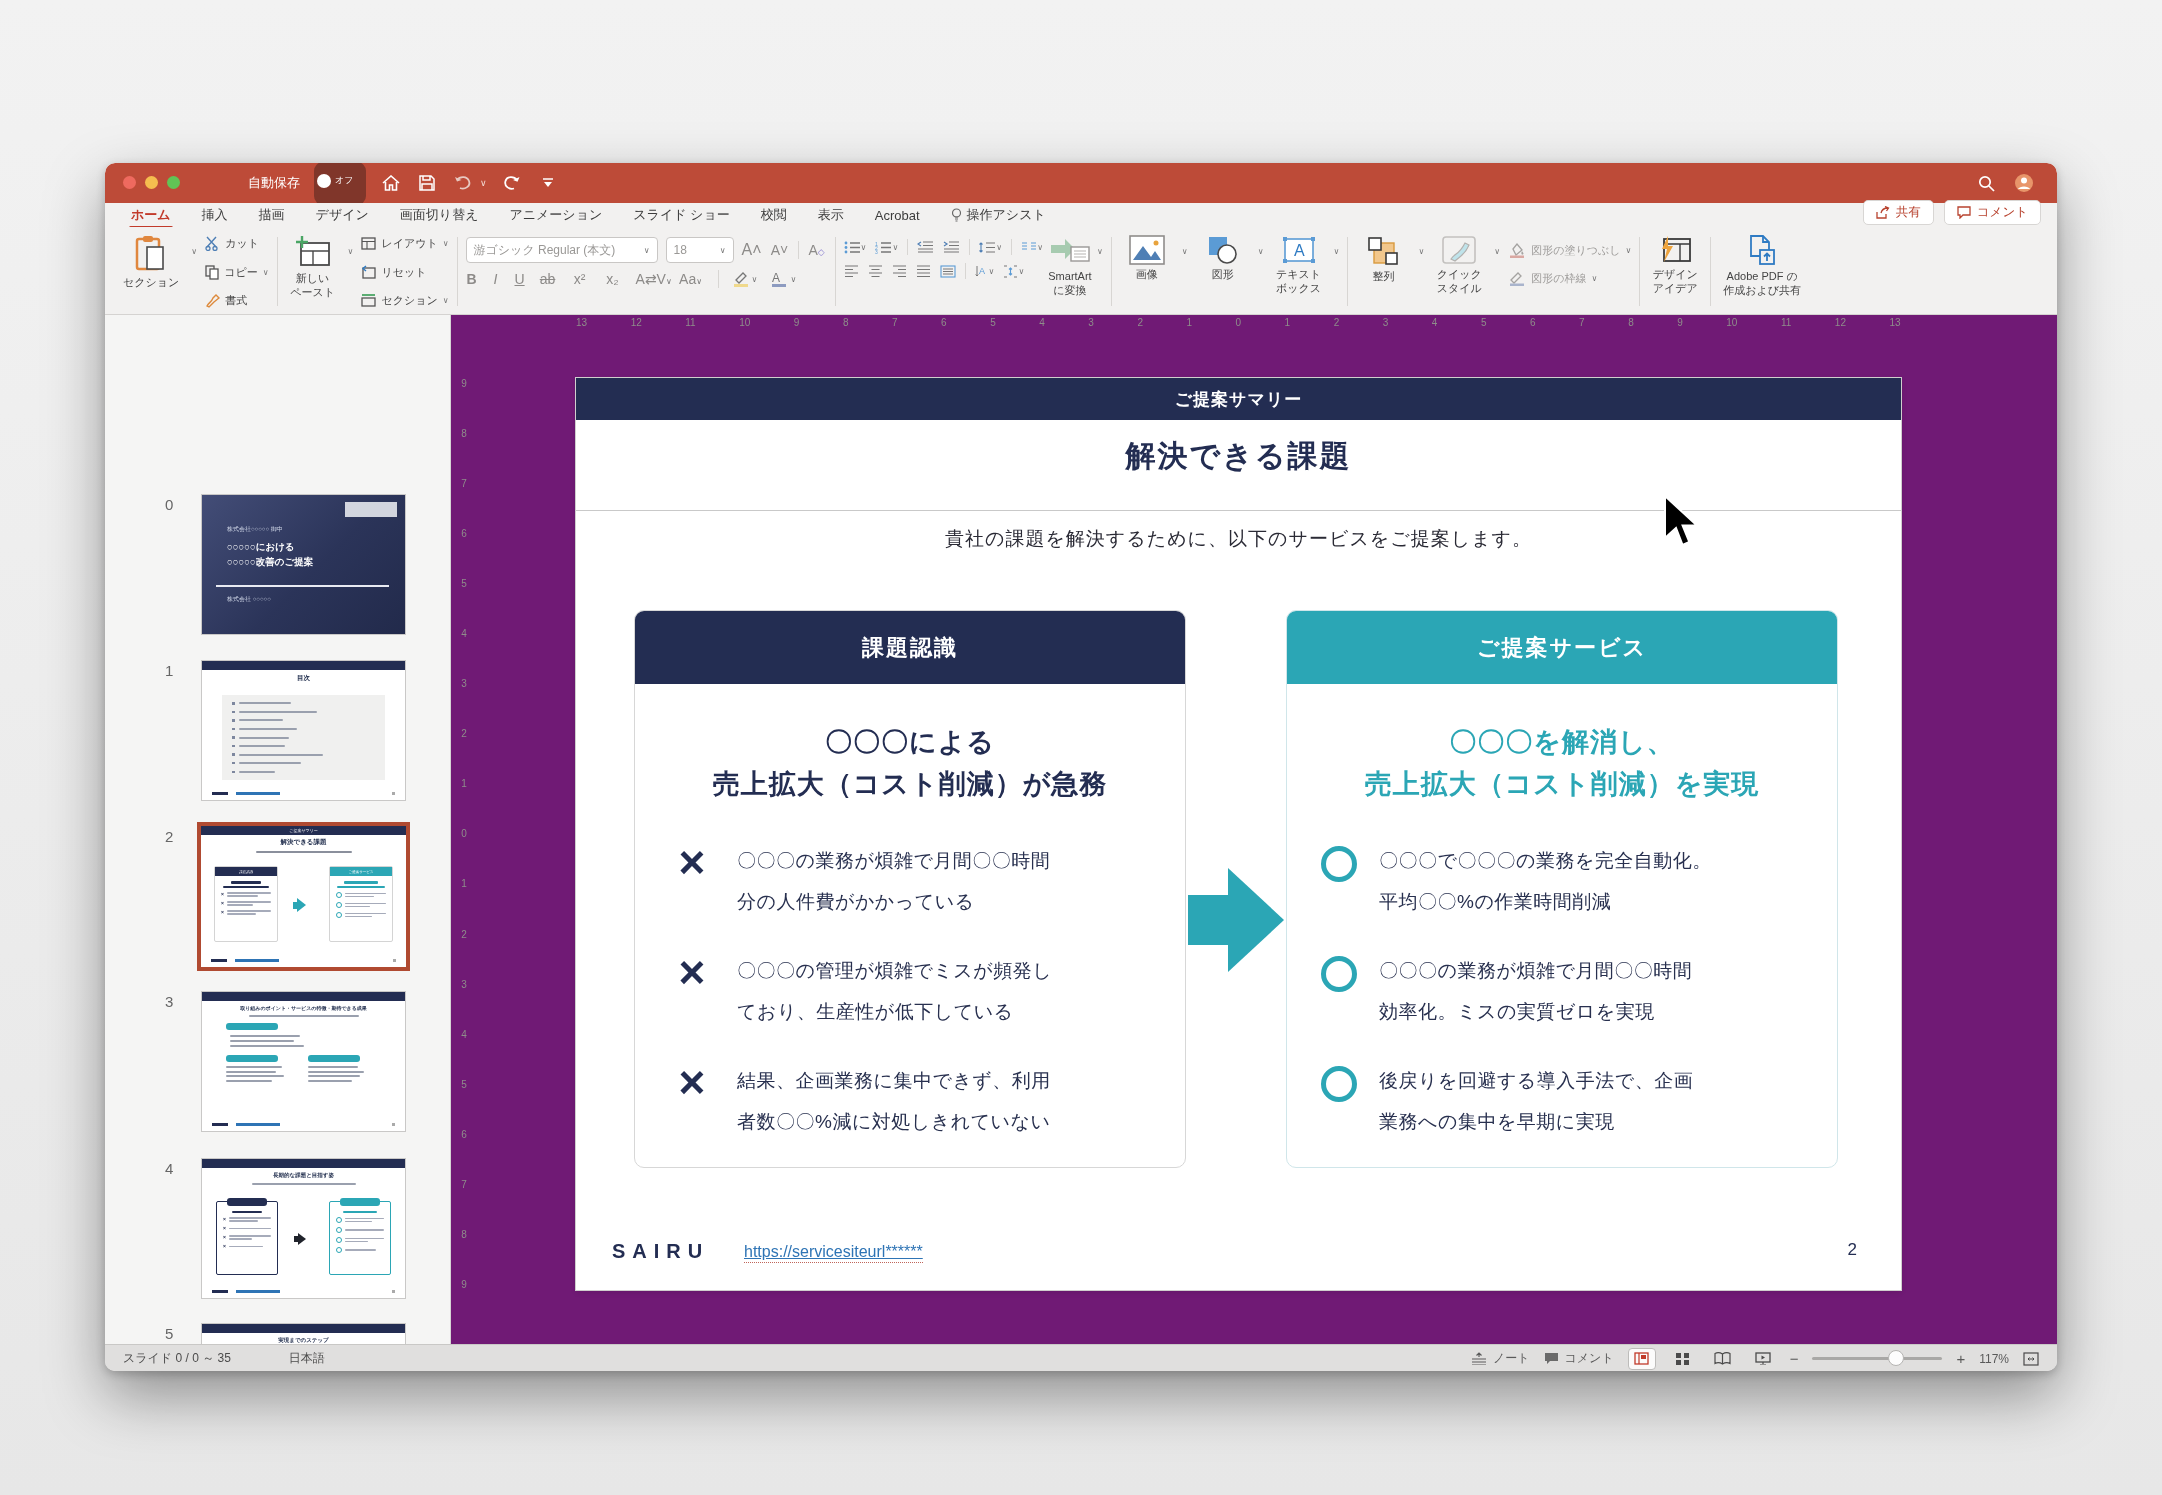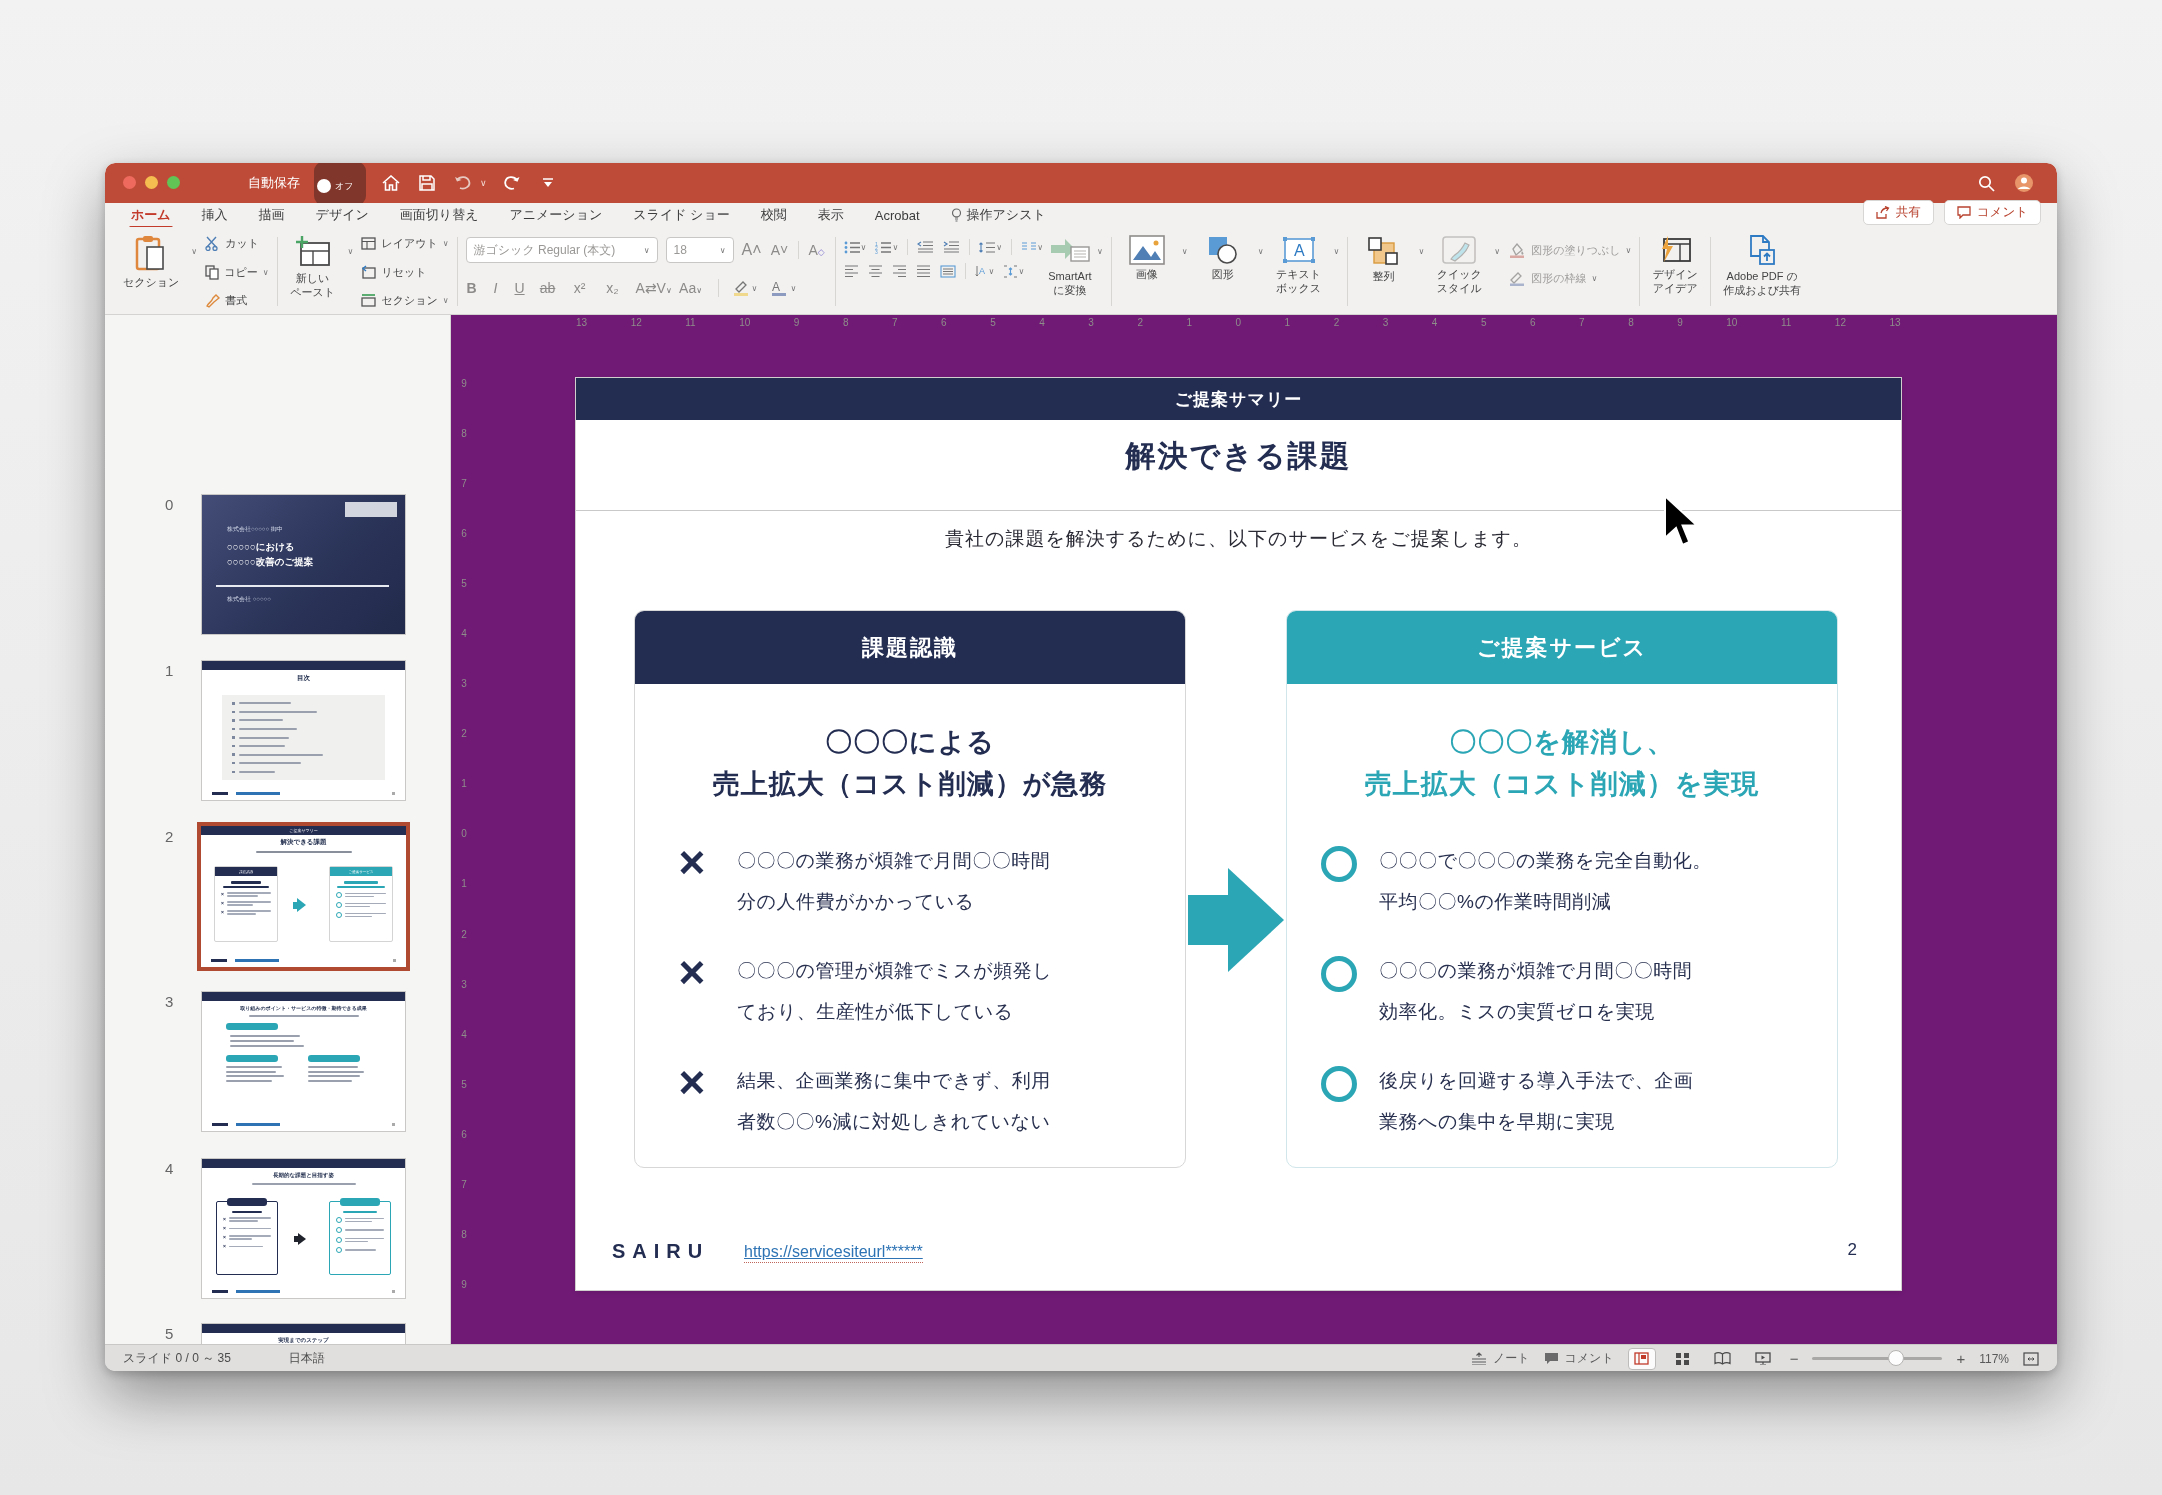--- a/index.html
+++ b/index.html
@@ -7,21 +7,21 @@
   .stage{position:relative;width:2162px;height:1495px;background:linear-gradient(#f2f2f2,#e7e7e7);overflow:hidden;}
   .window{position:absolute;left:105px;top:163px;width:1952px;height:1208px;border-radius:10px;
           box-shadow:0 25px 60px rgba(0,0,0,.38),0 3px 10px rgba(0,0,0,.2);background:#f2f1f0;overflow:hidden;}
   
   .titlebar{position:relative;height:40px;background:#bd4b38;border-radius:10px 10px 0 0;}
   .lights{position:absolute;left:18px;top:13px;display:flex;gap:9px;}
   .light{width:13px;height:13px;border-radius:50%;}
   .light.red{background:#ee6a5f;}.light.yellow{background:#f5bd4f;}.light.green{background:#61c455;}
   .tb-center{position:absolute;left:143px;top:0;height:40px;display:flex;align-items:center;gap:14px;color:#fbeae5;}
   .tb-autosave{font-size:13px;color:#fff;}
-  .toggle{width:46px;height:19px;border-radius:9px;background:#80362a;display:flex;align-items:flex-end;padding:12px 3px;gap:4px;}
+  .toggle{width:46px;height:19px;border-radius:9px;background:#80362a;display:flex;align-items:flex-start;padding:12px 3px;gap:4px;}
   .knob{width:14px;height:14px;border-radius:50%;background:#fff;}
   .toggle .state{font-size:9px;color:#fff;}
   .tbicon{display:flex;align-items:center;justify-content:center;width:22px;height:22px;color:#fff;}
   .tb-right{position:absolute;right:22px;top:0;height:40px;display:flex;align-items:center;gap:16px;color:#fff;}
   .chev-s{font-size:9px;color:#f3d9d2;margin-left:-8px;}
   
   .tabbar{position:relative;height:24px;background:#f2f1f0;display:flex;align-items:center;padding-left:24px;}
   .rtab{font-size:13px;color:#3c3c3c;margin-right:27px;padding:3px 2px;position:relative;white-space:nowrap;display:flex;align-items:center;gap:5px;}
   .rtab.active{color:#c23b2b;font-weight:bold;}
   .rtab.active::after{content:"";position:absolute;left:0;right:0;bottom:-2px;height:3px;border-radius:2px;background:#c23b2b;}
@@ -32,21 +32,21 @@
   .ribbon{position:relative;height:88px;background:#f2f1f0;border-bottom:1px solid #d5d3d1;display:flex;align-items:stretch;padding:6px 10px 4px 14px;box-sizing:border-box;}
   .rsep{width:1px;background:#d8d6d3;margin:4px 8px;}
   .rgroup{display:flex;align-items:flex-start;gap:8px;}
   .bigbtn{display:flex;flex-direction:column;align-items:center;justify-content:flex-start;gap:3px;padding:2px 4px;min-width:46px;}
   .bigbtn .lbl{font-size:11px;color:#444;text-align:center;line-height:1.25;}
   .smallcol{display:flex;flex-direction:column;justify-content:space-between;padding:3px 0;height:72px;}
   .smallrow{display:flex;align-items:center;gap:5px;font-size:11px;color:#444;white-space:nowrap;}
   .pre{white-space:pre-line;}
   .gray{color:#9d9b99;}
   .chev{font-size:8px;color:#777;}
-  .fontgrp{display:flex;flex-direction:column;gap:16px;padding-top:4px;}
+  .fontgrp{display:flex;flex-direction:column;gap:7px;padding-top:4px;}
   .fontrow{display:flex;align-items:center;gap:8px;}
   .selbox{background:#fff;border:1px solid #c9c7c5;border-radius:4px;height:24px;display:flex;align-items:center;
           justify-content:space-between;padding:0 7px;font-size:12px;color:#9a9896;}
   .fmtch{font-size:14px;color:#8d8b89;width:20px;text-align:center;}
   .parargrp{display:flex;flex-direction:column;gap:8px;padding-top:6px;}
   .pararow{display:flex;align-items:center;gap:9px;color:#8d8b89;}
   .ic{display:inline-flex;align-items:center;justify-content:center;}
   
   .content{position:relative;height:1029px;display:flex;}
   .sidebar{position:relative;width:345px;background:#f5f5f4;flex:none;}

